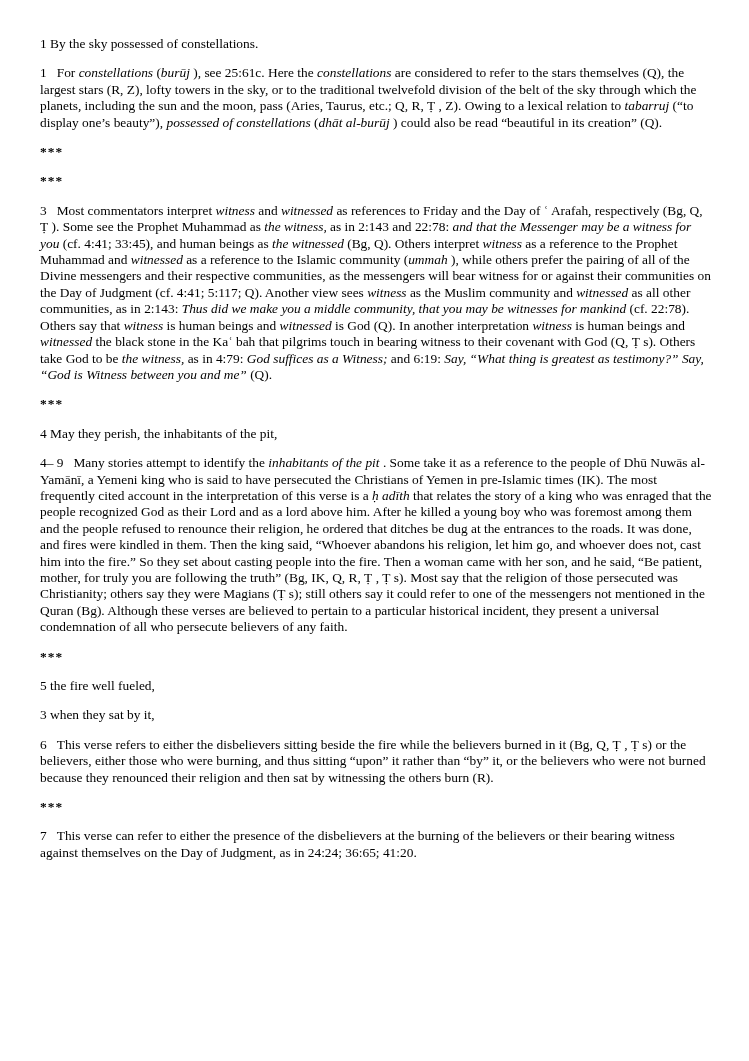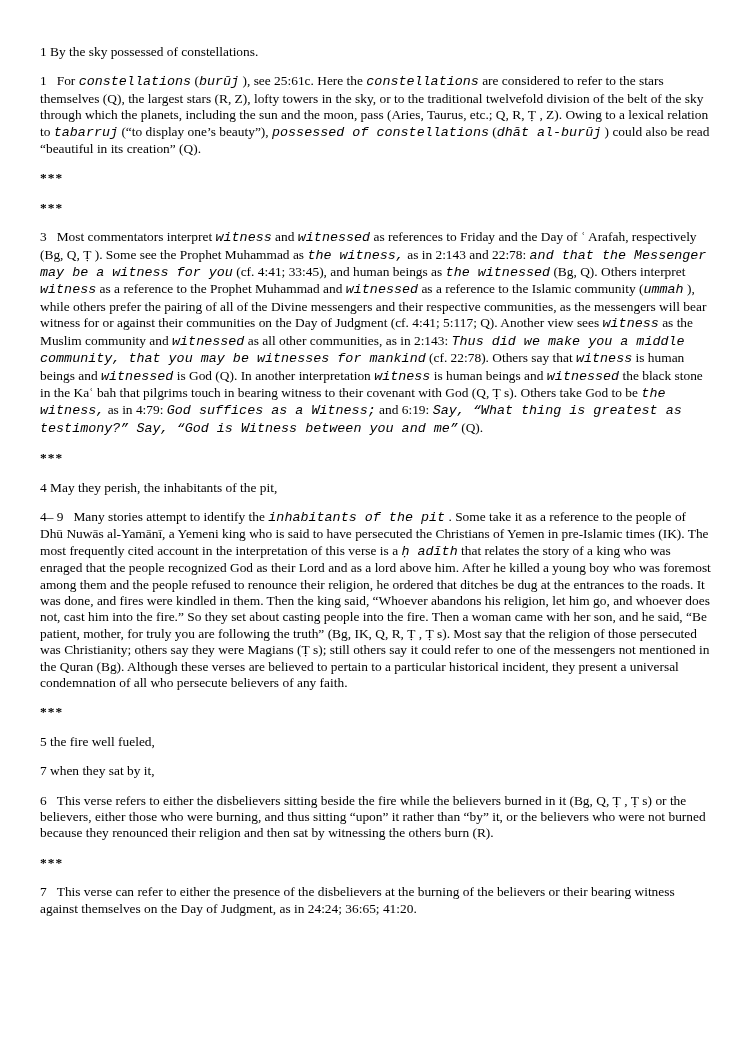--- a/index.html
+++ b/index.html
@@ -15,53 +15,52 @@
     background: #ffffff;
     color: #000000;
     padding: 36px 37px 0 40px;
     overflow: hidden;
     font-family: "Liberation Serif", "DejaVu Serif", serif;
     font-size: 13.4px;
     line-height: 16.4px;
     text-align: left;
   }
   .content p {
-    margin: 8px 0 13px 0;
+    margin: 0 0 13px 0;
   }
   p.verse {
     font-style: normal;
   }
   p.note {
     font-style: normal;
   }
   .note-num {
     margin-right: 10px;
   }
   p.separator {
     letter-spacing: 1px;
     font-weight: 600;
   }
   i {
     font-style: italic;
-    font-family: Liberation Mono, monospace;
   }
 </style>
 </head>
 <body>
 
 <div class="page">
   <div class="content">
       <p class="verse"><span>1 By the sky possessed of constellations.</span></p>
       <p class="note"><span class="note-num">1</span><span>For </span><i>constellations</i><span> (</span><i>burūj</i><span> ), see 25:61c. Here the </span><i>constellations</i><span> are considered to refer to the stars themselves (Q), the largest stars (R, Z), lofty towers in the sky, or to the traditional twelvefold division of the belt of the sky through which the planets, including the sun and the moon, pass (Aries, Taurus, etc.; Q, R, Ṭ , Z). Owing to a lexical relation to </span><i>tabarruj</i><span> (“to display one’s beauty”), </span><i>possessed of constellations</i><span> (</span><i>dhāt al-burūj</i><span> ) could also be read “beautiful in its creation” (Q).</span></p>
       <p class="separator">***</p>
       <p class="separator">***</p>
       <p class="note"><span class="note-num">3</span><span>Most commentators interpret </span><i>witness</i><span> and </span><i>witnessed</i><span> as references to Friday and the Day of ʿ Arafah, respectively (Bg, Q, Ṭ ). Some see the Prophet Muhammad as </span><i>the witness,</i><span> as in 2:143 and 22:78: </span><i>and that the Messenger may be a witness for you</i><span> (cf. 4:41; 33:45), and human beings as </span><i>the witnessed</i><span> (Bg, Q). Others interpret </span><i>witness</i><span> as a reference to the Prophet Muhammad and </span><i>witnessed</i><span> as a reference to the Islamic community (</span><i>ummah</i><span> ), while others prefer the pairing of all of the Divine messengers and their respective communities, as the messengers will bear witness for or against their communities on the Day of Judgment (cf. 4:41; 5:117; Q). Another view sees </span><i>witness</i><span> as the Muslim community and </span><i>witnessed</i><span> as all other communities, as in 2:143: </span><i>Thus did we make you a middle community, that you may be witnesses for mankind</i><span> (cf. 22:78). Others say that </span><i>witness</i><span> is human beings and </span><i>witnessed</i><span> is God (Q). In another interpretation </span><i>witness</i><span> is human beings and </span><i>witnessed</i><span> the black stone in the Kaʿ bah that pilgrims touch in bearing witness to their covenant with God (Q, Ṭ s). Others take God to be </span><i>the witness,</i><span> as in 4:79: </span><i>God suffices as a Witness;</i><span> and 6:19: </span><i>Say, “What thing is greatest as testimony?” Say, “God is Witness between you and me”</i><span> (Q).</span></p>
       <p class="separator">***</p>
       <p class="verse"><span>4 May they perish, the inhabitants of the pit,</span></p>
       <p class="note"><span class="note-num">4– 9</span><span>Many stories attempt to identify the </span><i>inhabitants of the pit</i><span> . Some take it as a reference to the people of Dhū Nuwās al-Yamānī, a Yemeni king who is said to have persecuted the Christians of Yemen in pre-Islamic times (IK). The most frequently cited account in the interpretation of this verse is a </span><i>ḥ adīth</i><span> that relates the story of a king who was enraged that the people recognized God as their Lord and as a lord above him. After he killed a young boy who was foremost among them and the people refused to renounce their religion, he ordered that ditches be dug at the entrances to the roads. It was done, and fires were kindled in them. Then the king said, “Whoever abandons his religion, let him go, and whoever does not, cast him into the fire.” So they set about casting people into the fire. Then a woman came with her son, and he said, “Be patient, mother, for truly you are following the truth” (Bg, IK, Q, R, Ṭ , Ṭ s). Most say that the religion of those persecuted was Christianity; others say they were Magians (Ṭ s); still others say it could refer to one of the messengers not mentioned in the Quran (Bg). Although these verses are believed to pertain to a particular historical incident, they present a universal condemnation of all who persecute believers of any faith.</span></p>
       <p class="separator">***</p>
       <p class="verse"><span>5 the fire well fueled,</span></p>
-      <p class="verse"><span>7 when they sat by it,</span></p>
+      <p class="verse"><span>3 when they sat by it,</span></p>
       <p class="note"><span class="note-num">6</span><span>This verse refers to either the disbelievers sitting beside the fire while the believers burned in it (Bg, Q, Ṭ , Ṭ s) or the believers, either those who were burning, and thus sitting “upon” it rather than “by” it, or the believers who were not burned because they renounced their religion and then sat by witnessing the others burn (R).</span></p>
       <p class="separator">***</p>
       <p class="note"><span class="note-num">7</span><span>This verse can refer to either the presence of the disbelievers at the burning of the believers or their bearing witness against themselves on the Day of Judgment, as in 24:24; 36:65; 41:20.</span></p>
     </div>
 </div>
 
 </body></html>

